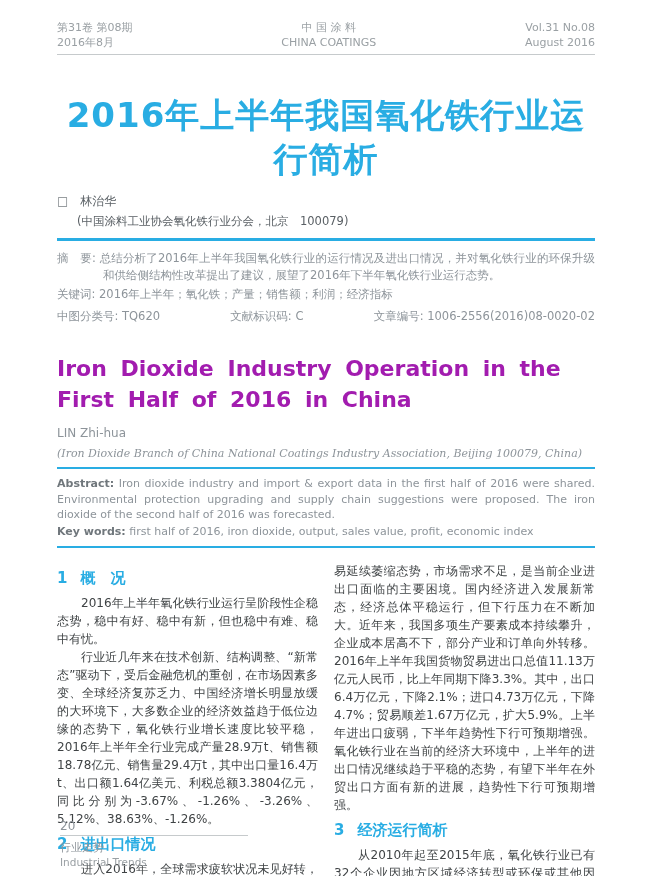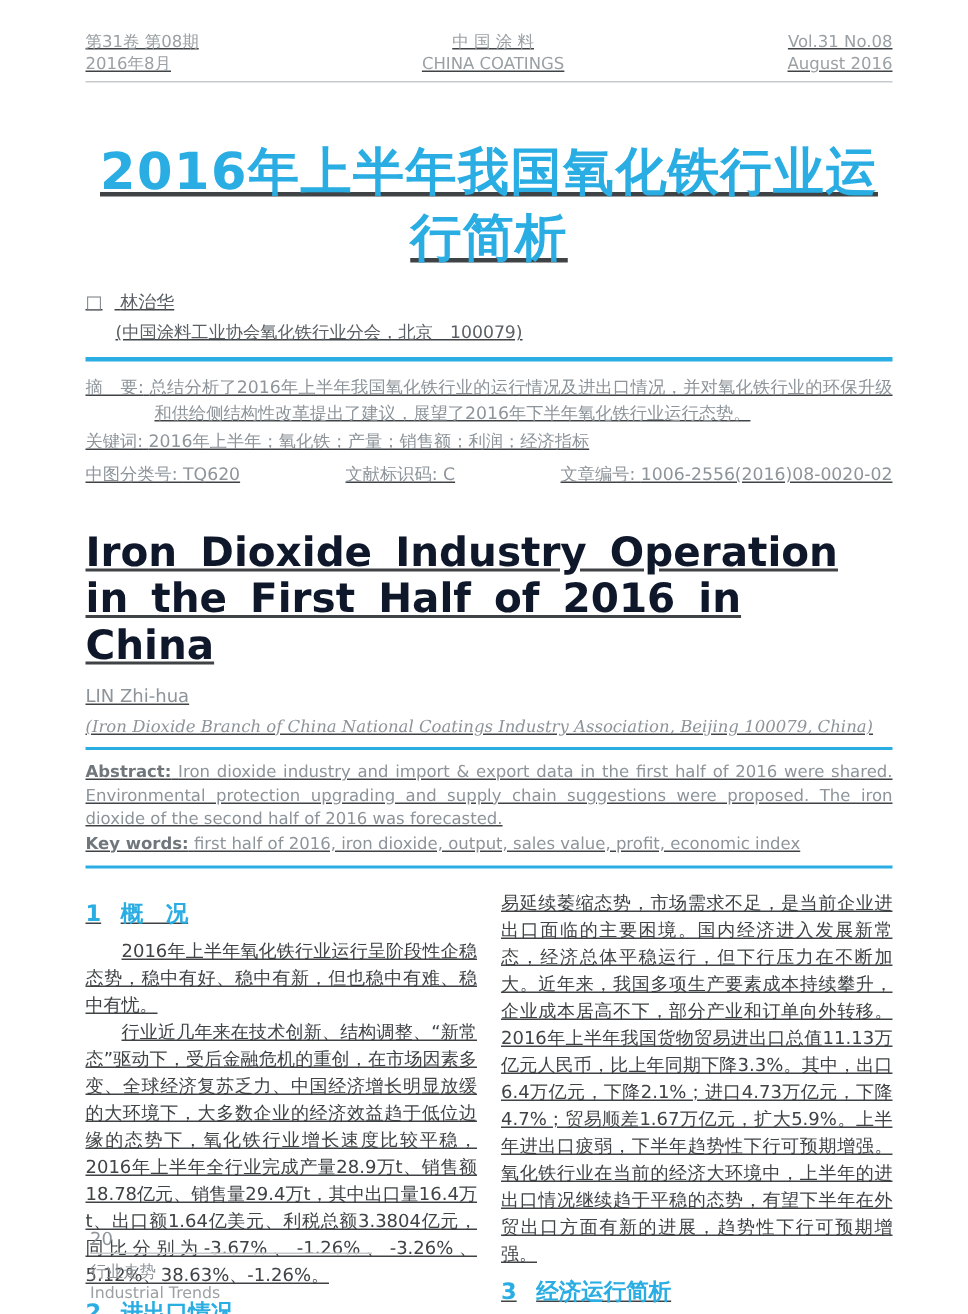--- a/index.html
+++ b/index.html
@@ -1,21 +1,21 @@
 <!DOCTYPE html>
 <html><head>
 <meta charset="utf-8">
 <style>
   html,body{margin:0;padding:0;background:#ffffff;}
   body{
     width:645px;height:876px;overflow:hidden;
     font-family:"DejaVu Sans","Liberation Sans",sans-serif;
     color:#3f4345;
   }
-  .page{box-sizing:border-box;width:645px;height:876px;position:relative;padding:20px 50px 0 57px;text-decoration:underline;}
+  .page{box-sizing:border-box;width:645px;height:876px;position:relative;padding:20px 50px 0 57px;}
 
   
   .masthead{display:flex;justify-content:space-between;color:#9aa0a4;font-size:11px;line-height:15px;}
   .mh-center{text-align:center;}
   .mh-right{text-align:right;}
   .mh-rule{border-bottom:1px solid #c6cacc;margin-top:4px;}
   .doi{color:#c0392b;font-size:10.5px;margin-top:3px;}
 
   
   .title-cn{color:#29ade3;font-size:34px;line-height:44px;font-weight:bold;margin:38px 0 0 0;letter-spacing:1px;text-align:center;}
@@ -25,21 +25,21 @@
   .rule-accent{height:3px;background:#29ade3;margin-top:9px;}
   .rule-accent-thin{height:2px;background:#29ade3;margin-top:7px;}
 
   
   .abs-cn{color:#8d949a;font-size:11.5px;line-height:17px;margin-top:9px;text-align:justify;}
   .hang{padding-left:4em;text-indent:-4em;}
   .kw-row{margin-top:2px;}
   .meta-row{display:flex;justify-content:space-between;margin-top:5px;color:#8d949a;font-size:11.5px;}
 
   
-  .title-en{color:#0f172a;font-size:27px;line-height:31px;font-weight:bold;margin-top:28px;word-spacing:6px;}
+  .title-en{color:#a21caf;font-size:22px;line-height:31px;font-weight:bold;margin-top:28px;word-spacing:6px;}
   .author-en{color:#8d949a;font-size:12px;margin-top:11px;}
   .affiliation-en{color:#8d949a;font-size:11px;font-style:italic;margin-top:7px;
     font-family:"DejaVu Serif","Liberation Serif",serif;}
   .abs-en{color:#8d949a;font-size:11px;line-height:15.5px;margin-top:7px;text-align:justify;}
   .abs-en .lbl{font-weight:bold;color:#70777c;}
   .kw-en{margin-top:1px;}
 
   
   .columns{display:flex;gap:16px;margin-top:14px;}
   .col{width:261px;}

